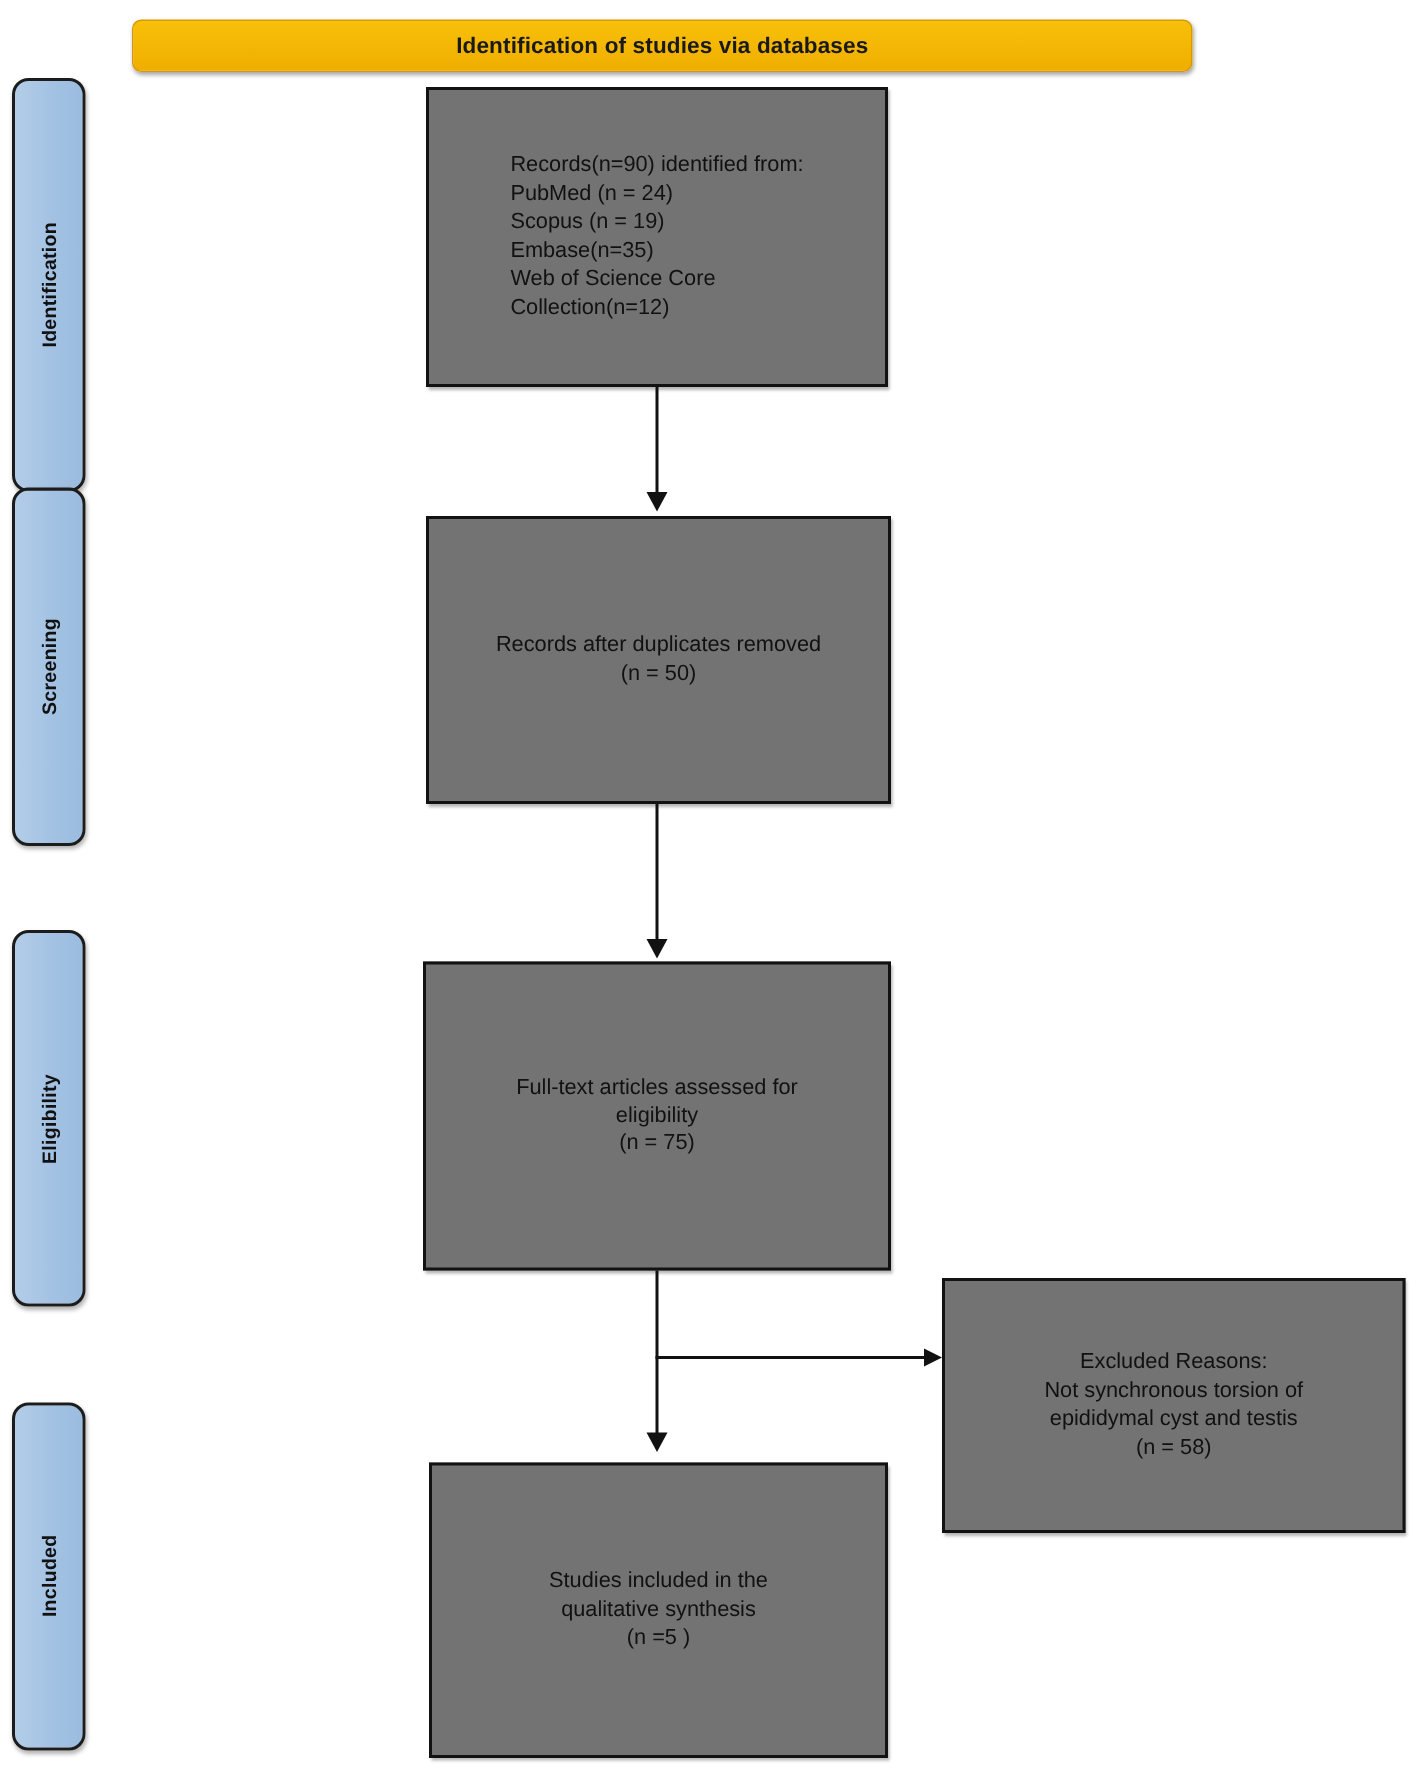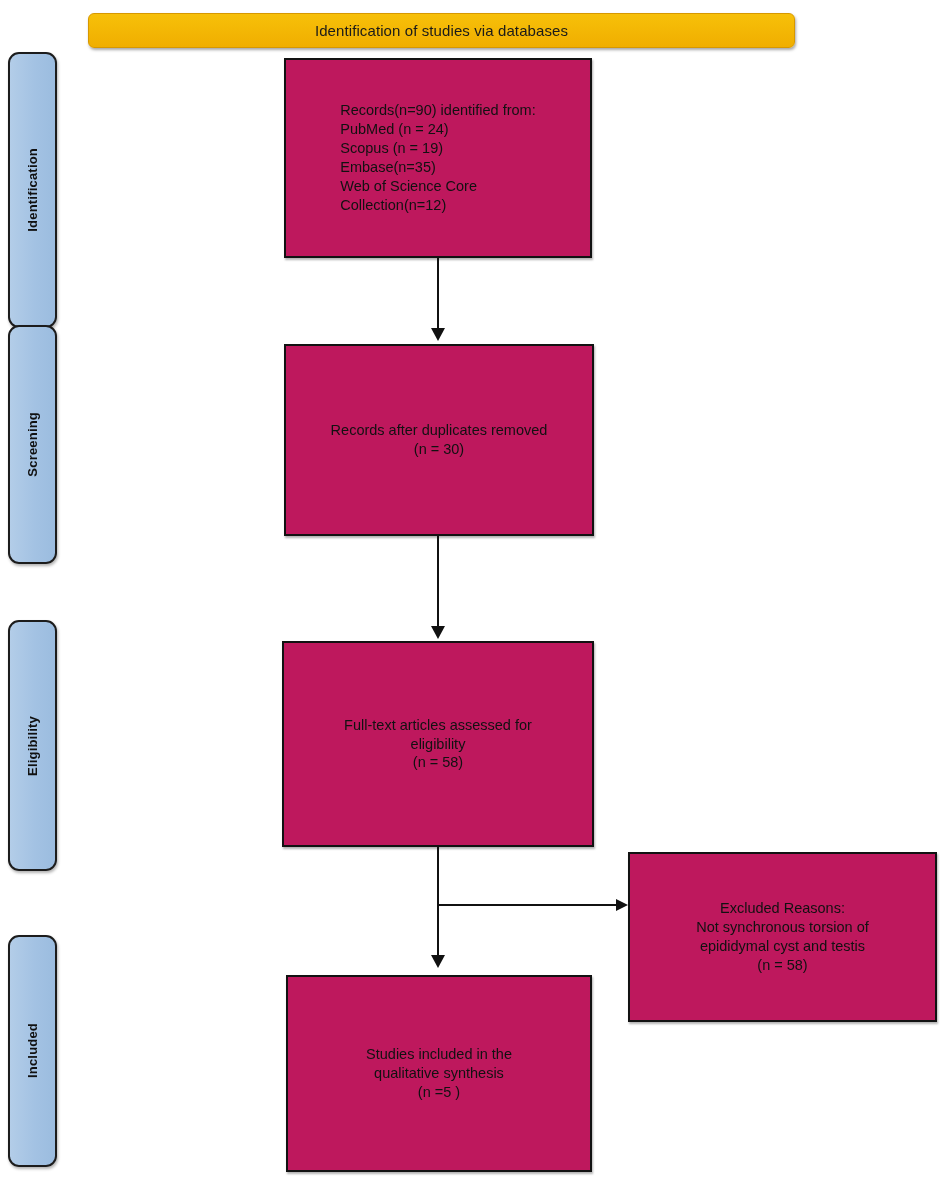--- a/index.html
+++ b/index.html
@@ -29,21 +29,21 @@
     background: linear-gradient(180deg, #f7c009 0%, #f0ae00 100%);
     border: 1px solid #d79800;
     border-radius: 6px;
     box-shadow: 1px 2px 3px rgba(0,0,0,0.35);
     display: flex;
     align-items: center;
     justify-content: center;
   }
   .banner-text {
     font-size: 15px;
-    font-weight: normal;
+    font-weight: bold;
     color: #1a1a1a;
     letter-spacing: 0.1px;
     text-align: right;
     white-space: nowrap;
   }
 
   
   .stage {
     position: absolute;
     left: 8px;
@@ -63,21 +63,21 @@
     font-size: 13px;
     font-weight: bold;
     color: #111111;
     letter-spacing: 0.2px;
     white-space: nowrap;
   }
 
   
   .fbox {
     position: absolute;
-    background: #be185d;
+    background: #737373;
     border: 2px solid #121212;
     box-shadow: 1px 2px 2px rgba(0,0,0,0.30);
     box-sizing: border-box;
     display: flex;
     align-items: center;
     justify-content: center;
   }
   .fbox-text {
     font-size: 14.5px;
     line-height: 1.30;
@@ -147,30 +147,30 @@
     Embase(n=35)
     Web of Science Core
     Collection(n=12)</span>
   </div>
 
   <div class="vline" style="left:437px; top:258px; height:72px;"></div>
   <div class="arrow-down" style="left:431px; top:328px;"></div>
 
   <div class="fbox" style="left:284px; top:344px; width:310px; height:192px;">
     <span class="fbox-text">Records after duplicates removed
-(n = 30)</span>
+(n = 50)</span>
   </div>
 
   <div class="vline" style="left:437px; top:536px; height:92px;"></div>
   <div class="arrow-down" style="left:431px; top:626px;"></div>
 
   <div class="fbox" style="left:282px; top:641px; width:312px; height:206px;">
     <span class="fbox-text">Full-text articles assessed for
 eligibility
-(n = 58)</span>
+(n = 75)</span>
   </div>
 
   <div class="vline" style="left:437px; top:847px; height:112px;"></div>
   <div class="hline" style="left:437px; top:904px; width:183px;"></div>
   <div class="arrow-right" style="left:616px; top:899px;"></div>
   <div class="arrow-down" style="left:431px; top:955px;"></div>
 
   <div class="fbox" style="left:628px; top:852px; width:309px; height:170px;">
     <span class="fbox-text">Excluded Reasons:
 Not synchronous torsion of

